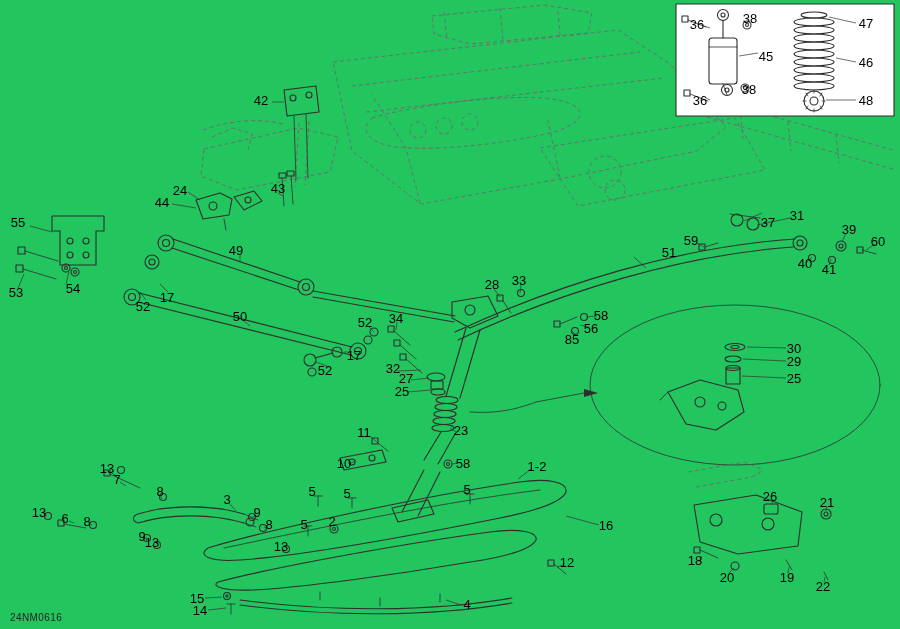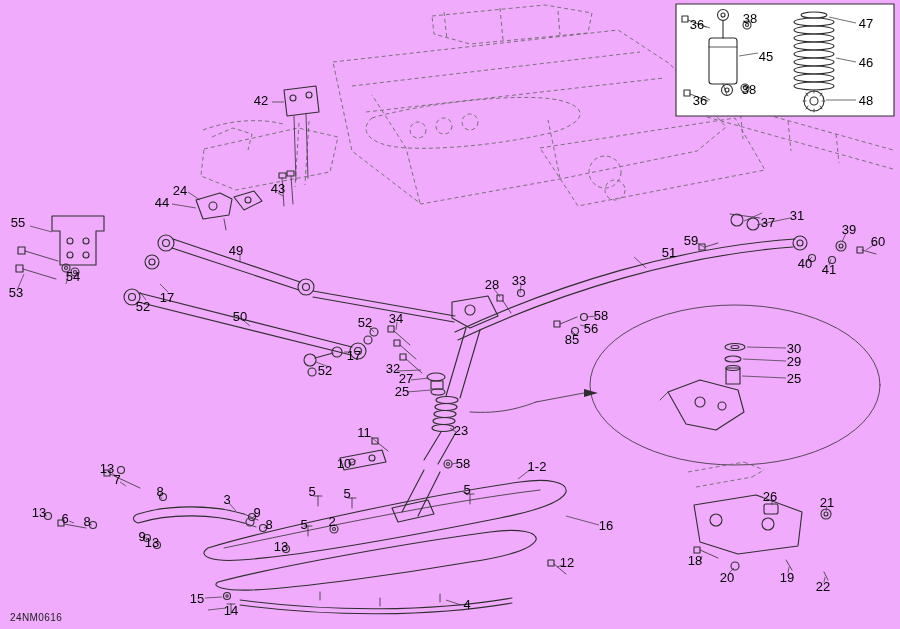--- a/index.html
+++ b/index.html
@@ -1,17 +1,17 @@
 <!DOCTYPE html>
 <html><head>
 <meta charset="utf-8">
 <style>
   html,body{margin:0;padding:0;background:#fff;}
   .canvas{
-    position:relative;width:900px;height:629px;background:#f0abfc;
+    position:relative;width:900px;height:629px;background:#22c55e;
     font-family:"Liberation Sans",sans-serif;overflow:hidden;
   }
   .canvas svg{position:absolute;left:0;top:0;}
   
   .g{stroke:#6b6b6b;stroke-width:.9;fill:none;stroke-dasharray:4 3;stroke-linejoin:round;}
   .s{stroke:#2e2e2e;stroke-width:1.1;fill:none;stroke-linejoin:round;stroke-linecap:round;}
   .t{stroke:#2e2e2e;stroke-width:.8;fill:none;stroke-linecap:round;}
   .ld{stroke:#333;stroke-width:.7;fill:none;}
   .ah{fill:#2e2e2e;stroke:none;}
   .part-label{
@@ -317,21 +317,21 @@
       <span class="part-label" style="left: 866px; top: 62px;">46</span>
       <span class="part-label" style="left: 700px; top: 100px;">36</span>
       <span class="part-label" style="left: 749px; top: 89px;">38</span>
       <span class="part-label" style="left: 866px; top: 100px;">48</span>
       <span class="part-label" style="left: 261px; top: 100px;">42</span>
       <span class="part-label" style="left: 180px; top: 190px;">24</span>
       <span class="part-label" style="left: 162px; top: 202px;">44</span>
       <span class="part-label" style="left: 278px; top: 188px;">43</span>
       <span class="part-label" style="left: 18px; top: 222px;">55</span>
       <span class="part-label" style="left: 16px; top: 292px;">53</span>
-      <span class="part-label" style="left: 65px; top: 276px; padding-left: 16px;">54</span>
+      <span class="part-label" style="left: 65px; top: 288px; padding-left: 16px;">54</span>
       <span class="part-label" style="left: 143px; top: 306px;">52</span>
       <span class="part-label" style="left: 167px; top: 297px;">17</span>
       <span class="part-label" style="left: 236px; top: 250px;">49</span>
       <span class="part-label" style="left: 240px; top: 316px;">50</span>
       <span class="part-label" style="left: 630px; top: 252px; margin-left: 39px;">51</span>
       <span class="part-label" style="left: 691px; top: 240px;">59</span>
       <span class="part-label" style="left: 768px; top: 222px;">37</span>
       <span class="part-label" style="left: 797px; top: 215px;">31</span>
       <span class="part-label" style="left: 849px; top: 229px;">39</span>
       <span class="part-label" style="left: 878px; top: 241px;">60</span>
@@ -370,21 +370,21 @@
       <span class="part-label" style="left: 269px; top: 524px;">8</span>
       <span class="part-label" style="left: 142px; top: 536px;">9</span>
       <span class="part-label" style="left: 152px; top: 542px;">13</span>
       <span class="part-label" style="left: 281px; top: 546px;">13</span>
       <span class="part-label" style="left: 312px; top: 491px;">5</span>
       <span class="part-label" style="left: 347px; top: 493px;">5</span>
       <span class="part-label" style="left: 332px; top: 521px;">2</span>
       <span class="part-label" style="left: 304px; top: 524px;">5</span>
       <span class="part-label" style="left: 567px; top: 562px;">12</span>
       <span class="part-label" style="left: 197px; top: 598px;">15</span>
-      <span class="part-label" style="left: 200px; top: 610px; margin-left: 31px;">14</span>
+      <span class="part-label" style="left: 200px; top: 610px;">14</span>
       <span class="part-label" style="left: 467px; top: 604px;">4</span>
       <span class="part-label" style="left: 770px; top: 496px;">26</span>
       <span class="part-label" style="left: 827px; top: 502px;">21</span>
       <span class="part-label" style="left: 695px; top: 560px;">18</span>
       <span class="part-label" style="left: 727px; top: 577px;">20</span>
       <span class="part-label" style="left: 787px; top: 577px;">19</span>
       <span class="part-label" style="left: 823px; top: 586px;">22</span>
     </div>
 
   <div class="watermark">24NM0616</div>

